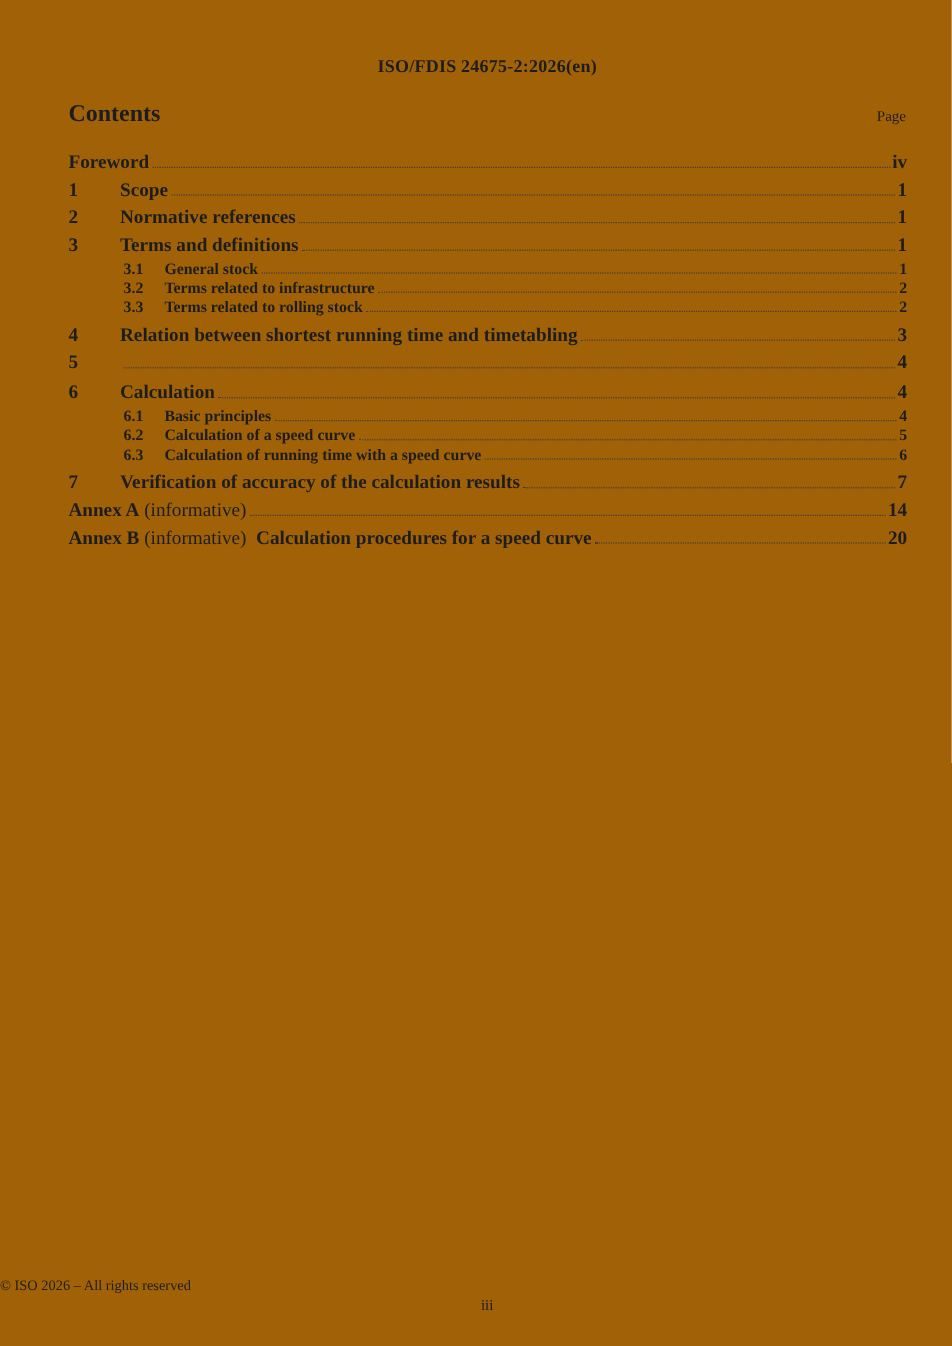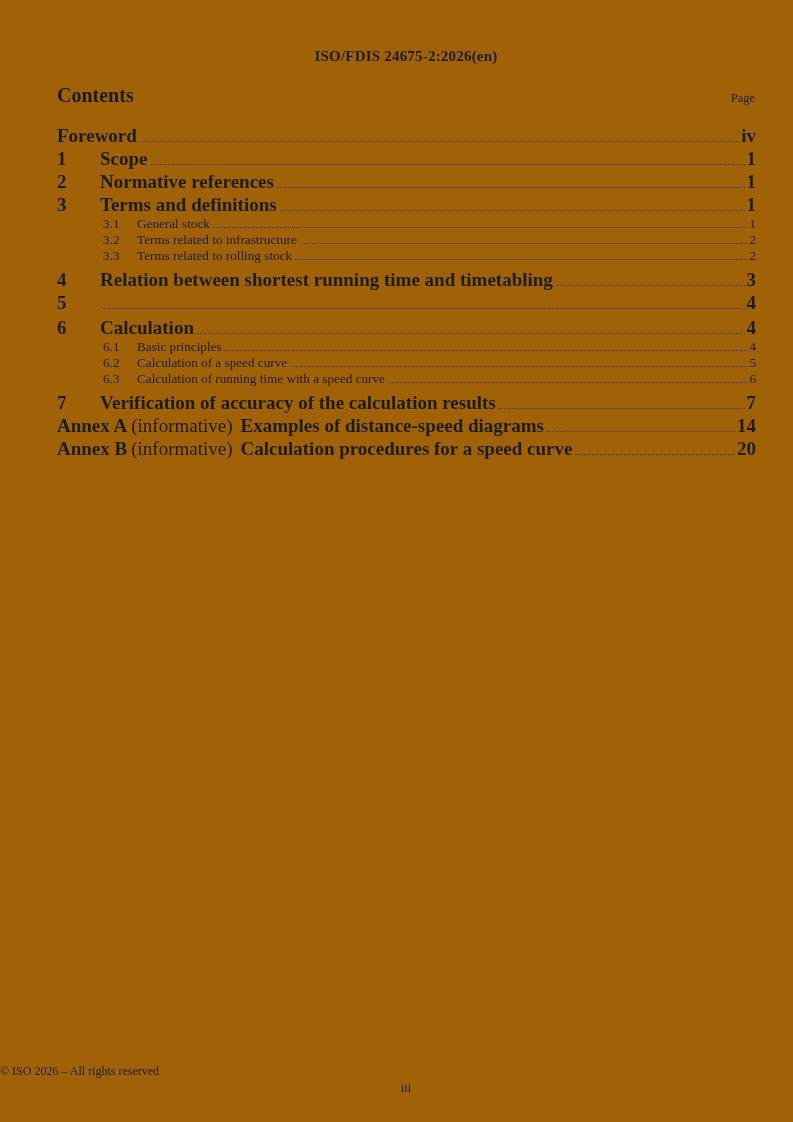--- a/index.html
+++ b/index.html
@@ -25,22 +25,22 @@
     position: absolute;
     top: 84px; left: 57px; right: 57px;
     display: flex;
     justify-content: space-between;
     align-items: baseline;
   }
   .contents-title { font-size: 20px; font-weight: 700; }
   .page-label { font-size: 12.5px; font-weight: 400; }
   .toc { position: absolute; top: 124px; left: 57px; right: 56px; }
   .row { display: flex; align-items: baseline; }
-  .row.main { height: 23px; line-height: 23px; font-size: 19px; font-weight: 700; }
-  .row.sub  { height: 16px; line-height: 16px; font-size: 13.2px; font-weight: 400; }
+  .row.main { height: 23px; line-height: 23px; font-size: 16px; font-weight: 700; }
+  .row.sub  { height: 16px; line-height: 16px; font-size: 13.2px; font-weight: 700; }
   .row.mt4 { margin-top: 4px; }
   .row.mt2 { margin-top: 2px; }
   .num { flex: 0 0 43px; }
   .row.sub .num { flex: 0 0 34px; margin-left: 46px; }
   .entry-title { white-space: nowrap; }
   .leader {
     flex: 1 1 auto;
     min-width: 8px;
     border-bottom: 1px dotted #3e3e3e;
     margin: 0 2px 0 3px;
@@ -168,21 +168,20 @@
     <div class="row main mt4">
       <span class="num">7</span>
       <span class="entry-title">Verification of accuracy of the calculation results</span>
       <span class="leader"></span>
       <span class="page-num">7</span>
     </div>
 
     <div class="row main">
       <span class="annex-label">Annex A</span>
       <span class="annex-qual">(informative)</span>
-      <span class="entry-title annex-title">Examples of distance-speed diagrams</span>
       <span class="leader"></span>
       <span class="page-num">14</span>
     </div>
 
     <div class="row main">
       <span class="annex-label">Annex B</span>
       <span class="annex-qual">(informative)</span>
       <span class="entry-title annex-title">Calculation procedures for a speed curve</span>
       <span class="leader"></span>
       <span class="page-num">20</span>

